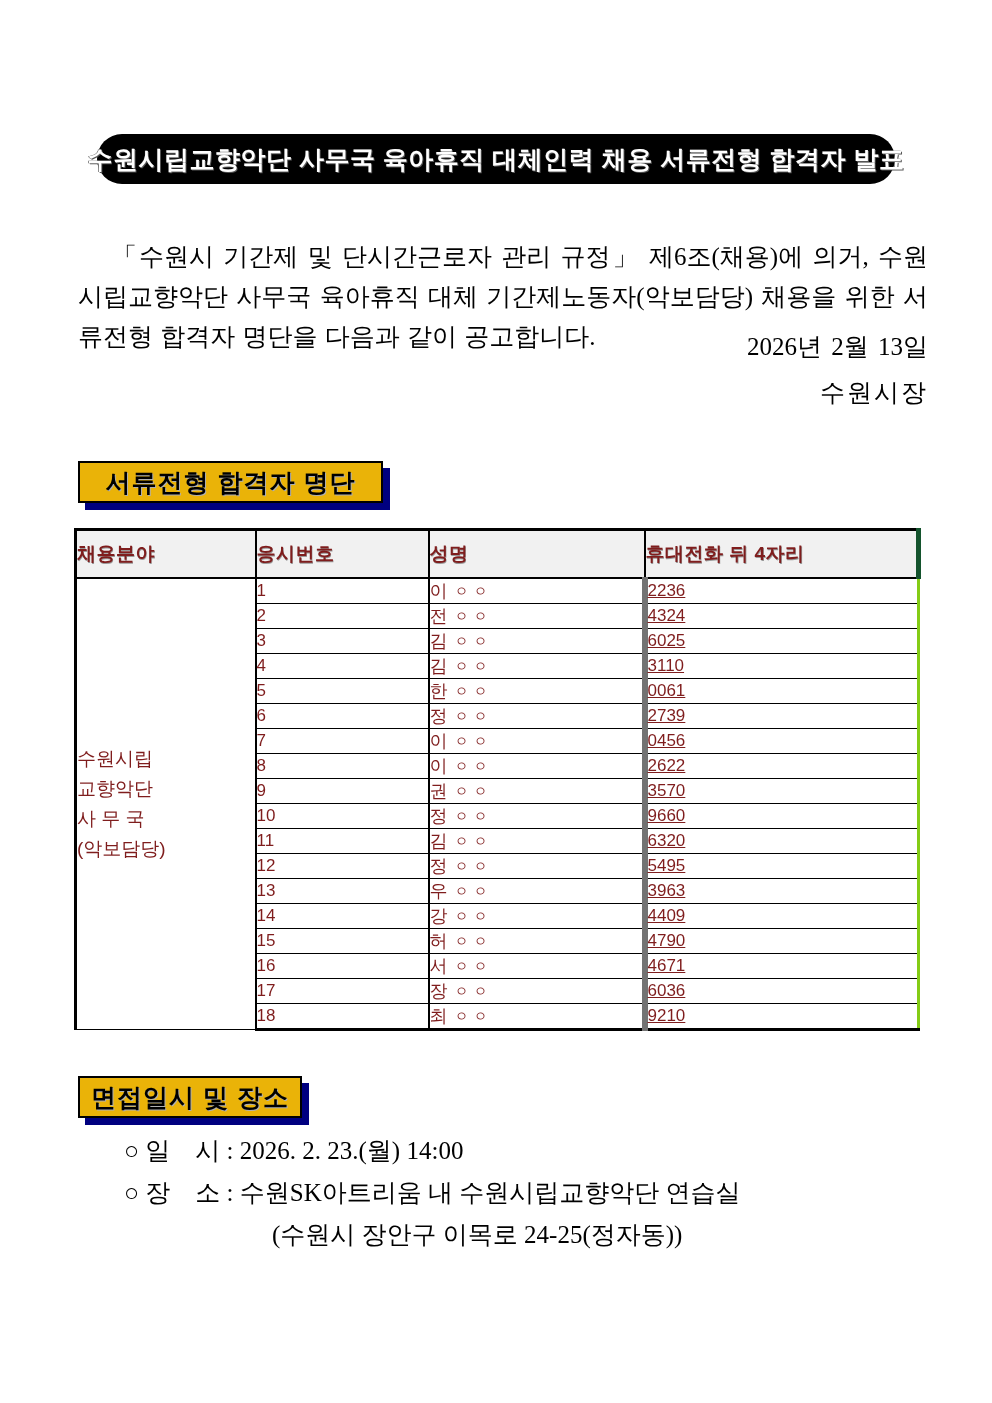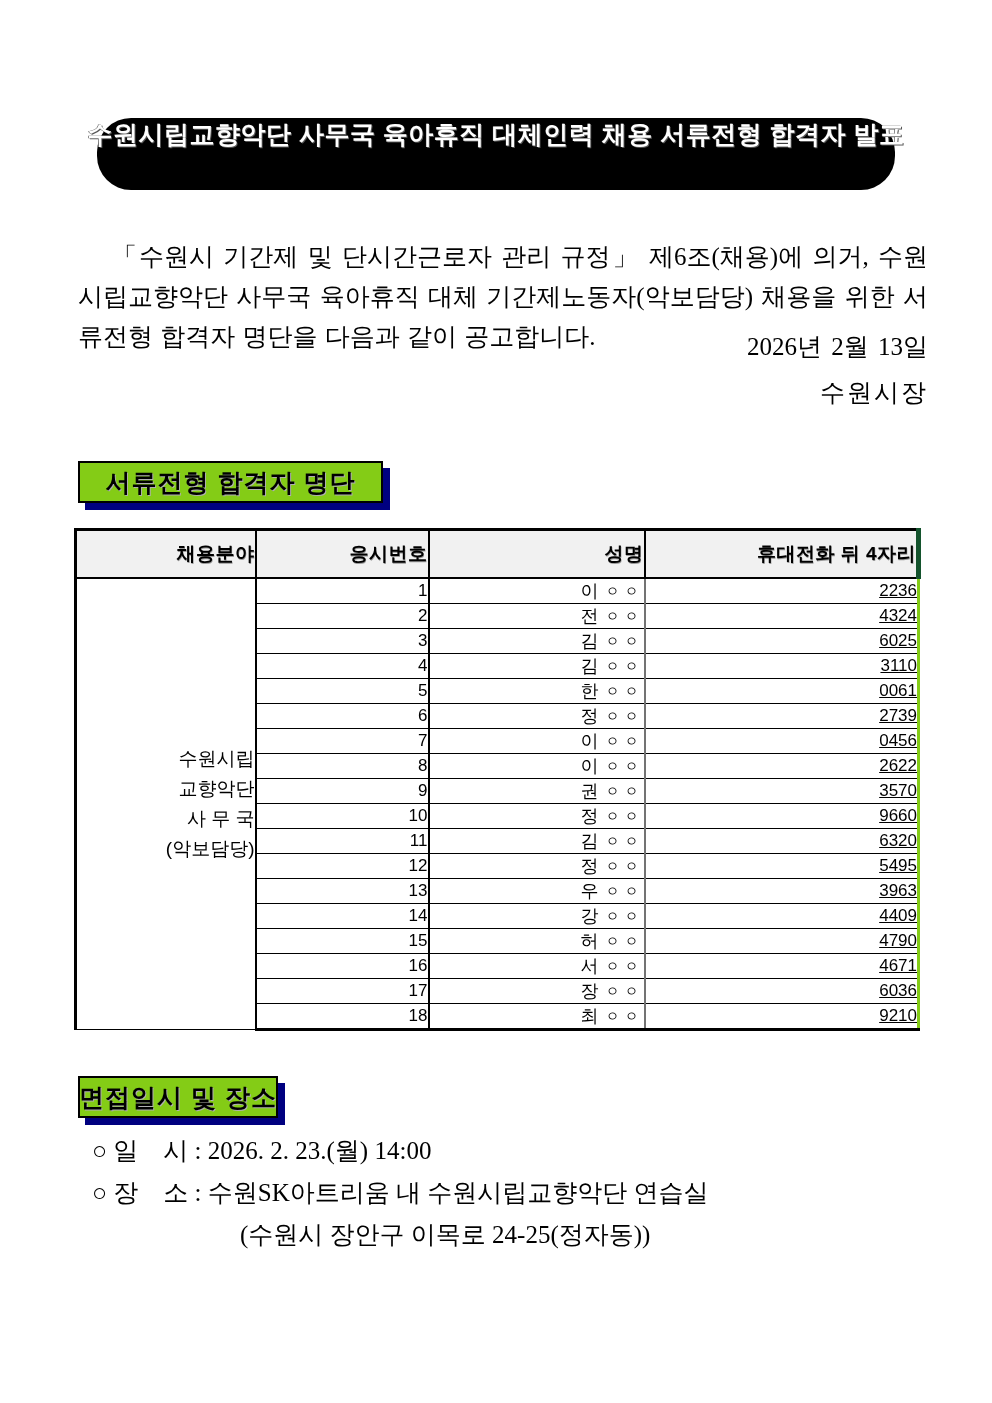--- a/index.html
+++ b/index.html
@@ -14,27 +14,27 @@
     position: relative;
     font-family: "Liberation Serif", "DejaVu Serif", serif;
     color: #000000;
     overflow: hidden;
   }
 
   
   .title-pill {
     position: absolute;
     left: 97px;
-    top: 118px;
+    top: 134px;
     width: 798px;
-    height: 72px;
+    height: 50px;
     background: #000000;
     border-radius: 34px;
     display: flex;
-    align-items: flex-start;
+    align-items: center;
     justify-content: center;
   }
   .title-pill-text {
     color: #ffffff;
     font-family: "Liberation Sans", "DejaVu Sans", sans-serif;
     font-weight: bold;
     font-size: 25px;
     letter-spacing: 0.5px;
     white-space: nowrap;
     text-shadow: 1px 1px 0 #555, -0.5px -0.5px 0 #222;
@@ -73,21 +73,21 @@
     text-align: right;
     font-size: 25px;
     line-height: 38px;
     padding-right: 7px;
     letter-spacing: 2px;
   }
 
   
   .section-heading {
     position: absolute;
-    background: #84cc16;
+    background: #eab308;
     border: 2px solid #000000;
     box-shadow: 7px 7px 0 0 #000080;
     display: flex;
     align-items: center;
     justify-content: center;
     box-sizing: border-box;
   }
   .section-heading-text {
     font-family: "Liberation Sans", "DejaVu Sans", sans-serif;
     font-weight: bold;
@@ -99,41 +99,41 @@
   }
   #heading-list {
     left: 78px;
     top: 461px;
     width: 305px;
     height: 42px;
   }
   #heading-interview {
     left: 78px;
     top: 1076px;
-    width: 200px;
+    width: 224px;
     height: 42px;
   }
 
   
   .result-table {
     position: absolute;
     left: 74px;
     top: 528px;
     width: 843px;
     border-collapse: collapse;
     table-layout: fixed;
     font-family: "Liberation Sans", "DejaVu Sans", sans-serif;
   }
   .result-table td, .result-table th {
     border: 1px solid #000000;
     padding: 0;
-    text-align: right;
+    text-align: left;
     vertical-align: middle;
     font-size: 17px;
-    color: #000000;
+    color: #7f1d1d;
   }
   .result-table thead th {
     background: #f1f1f1;
     font-weight: bold;
     font-size: 19px;
     height: 46px;
     border-top: 3px solid #000000;
     border-bottom: 2px solid #000000;
     letter-spacing: 0.5px;
     text-shadow: 0.6px 0.6px 0 #9a9a9a;
@@ -150,21 +150,21 @@
     border-left: 3px solid #000000;
     border-right: 2px solid #000000;
     font-size: 19px;
     line-height: 30px;
   }
   .result-table .cell-field .fl {
     display: block;
     white-space: pre;
   }
   .result-table .cell-num { border-right: 2px solid #000000; }
-  .result-table .cell-name { border-right: 2px solid #737373; font-family: Liberation Mono, monospace; }
+  .result-table .cell-name { border-right: 6px solid #737373; font-family: Liberation Mono, monospace; }
   .result-table .cell-phone { border-right: 3px solid #84cc16; text-decoration: underline; }
   .result-table thead th:first-child { border-left: 3px solid #000000; }
   .result-table thead th:last-child  { border-right: 5px solid #14532d; }
   .result-table thead th.hdr-sep { border-right: 2px solid #000000; }
   .result-table tbody tr:last-child td { border-bottom: 3px solid #000000; }
 
   .name-cell-inner {
     display: inline-block;
     white-space: nowrap;
     font-size: 18px;
@@ -183,20 +183,21 @@
     position: absolute;
     left: 92px;
     top: 1130px;
     width: 850px;
     font-size: 25px;
     line-height: 42px;
   }
   .detail-row {
     display: block;
     white-space: pre;
+    margin-left: 32px;
   }
   .detail-row.indented {
     padding-left: 148px;
   }
   .tel-glyph {
     font-family: "DejaVu Sans", sans-serif;
     font-size: 21px;
   }
 </style>
 </head>

